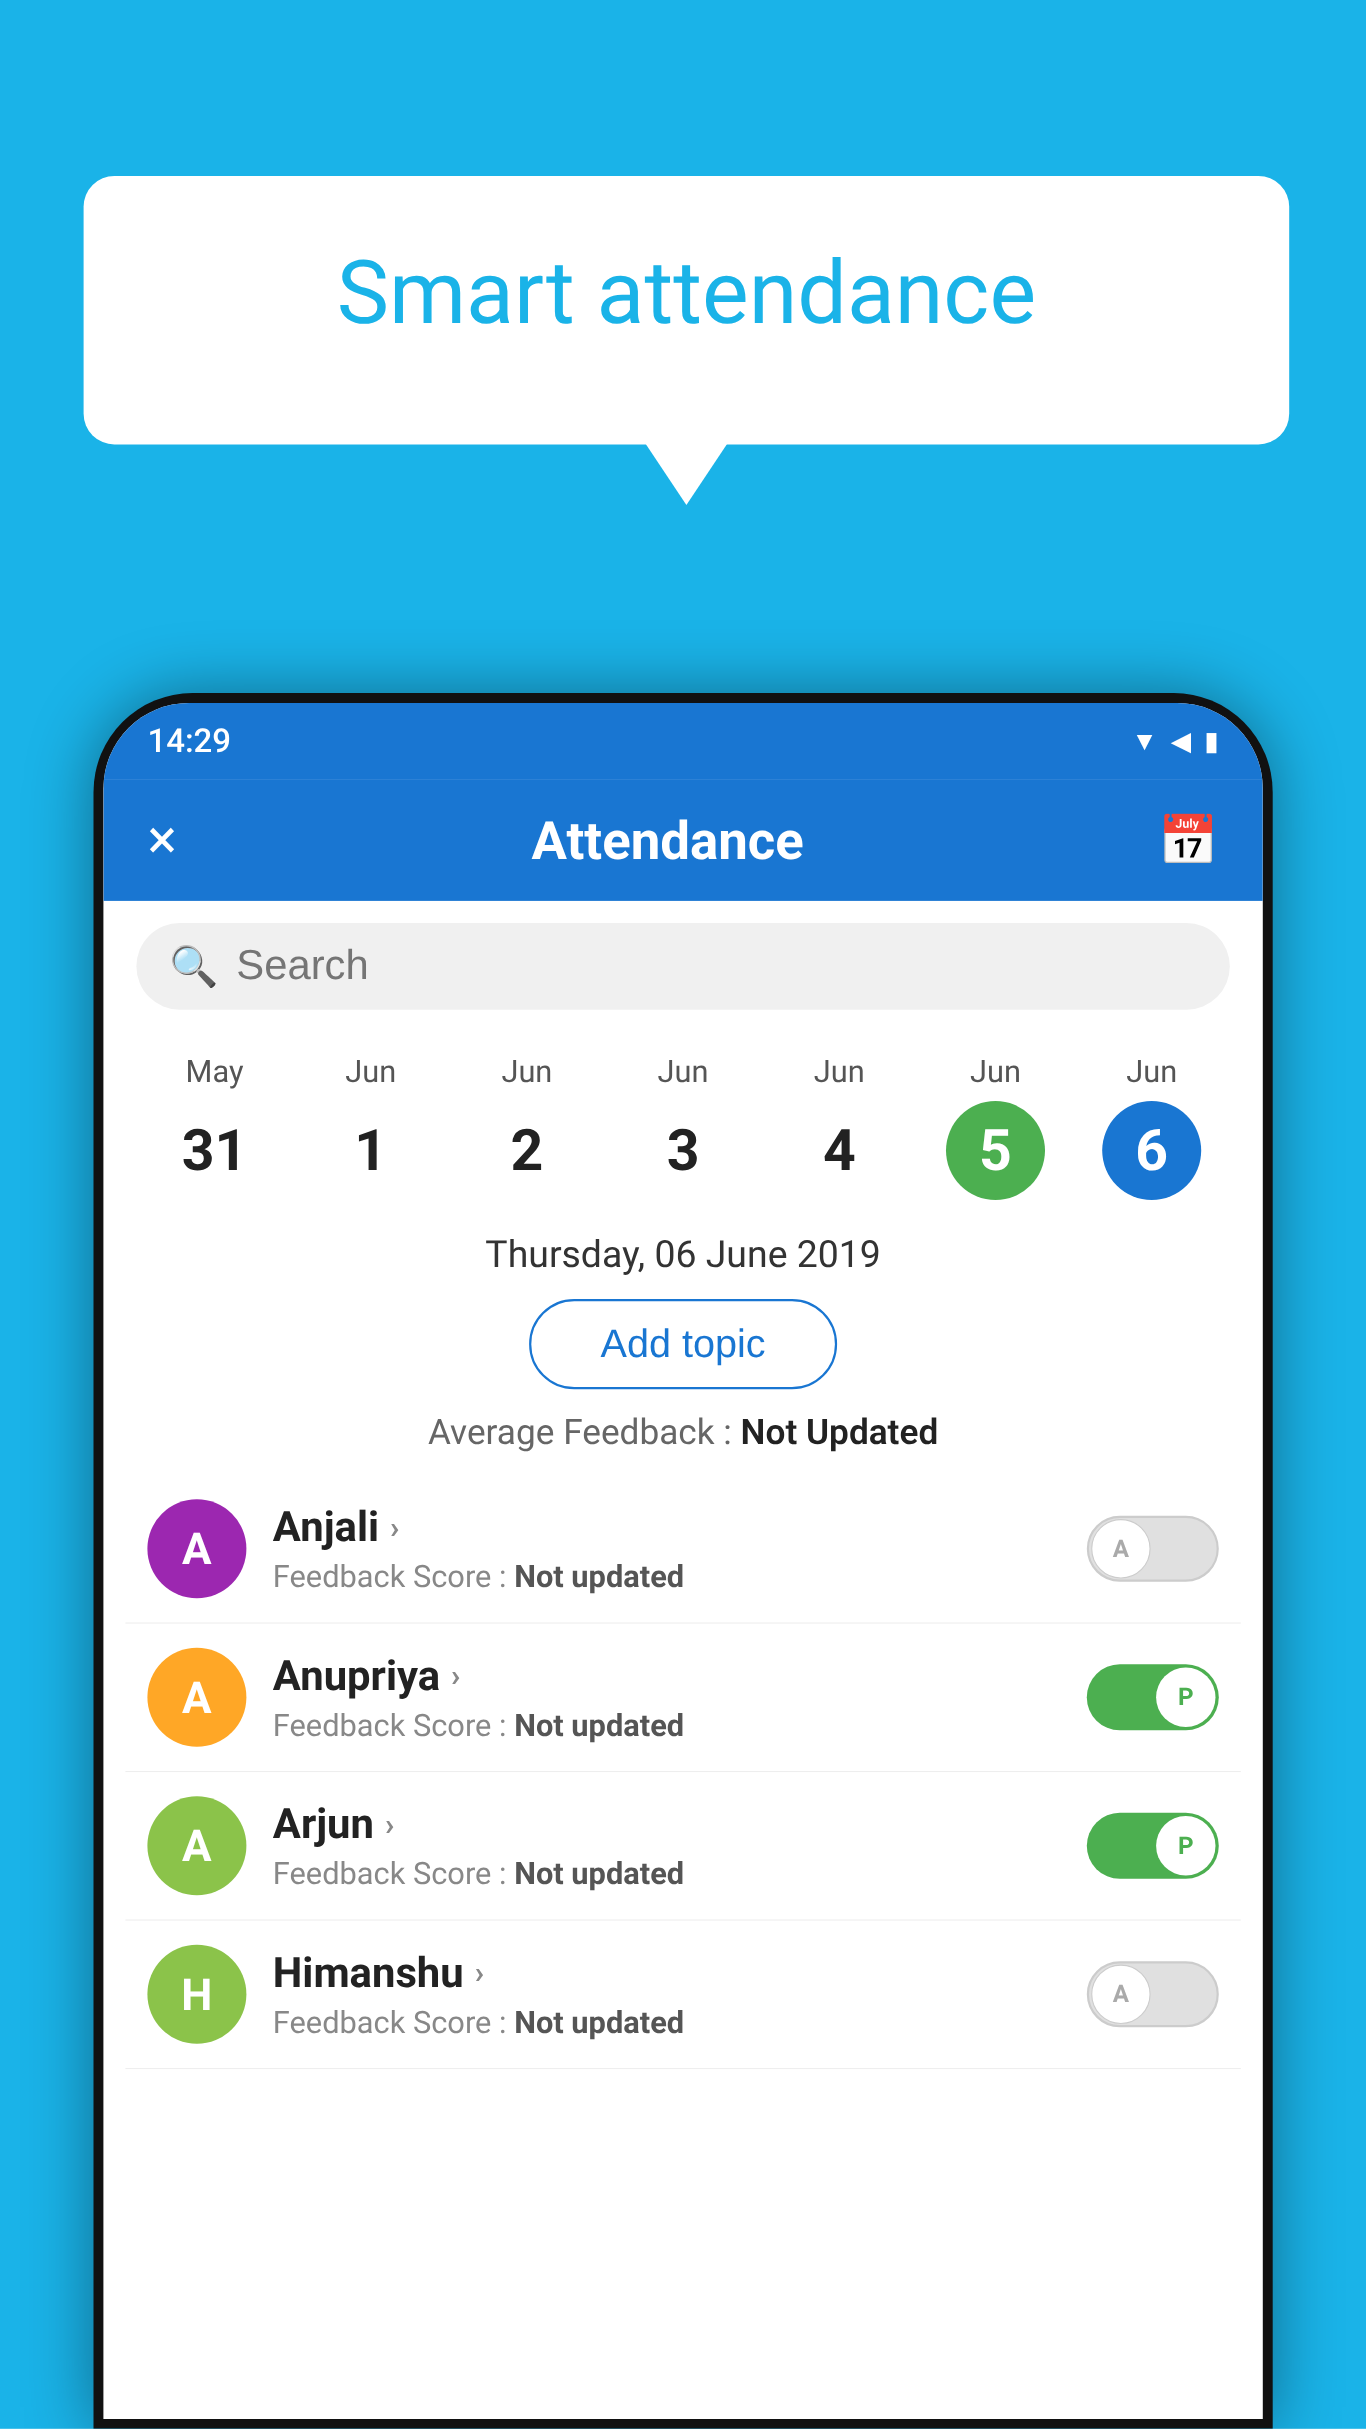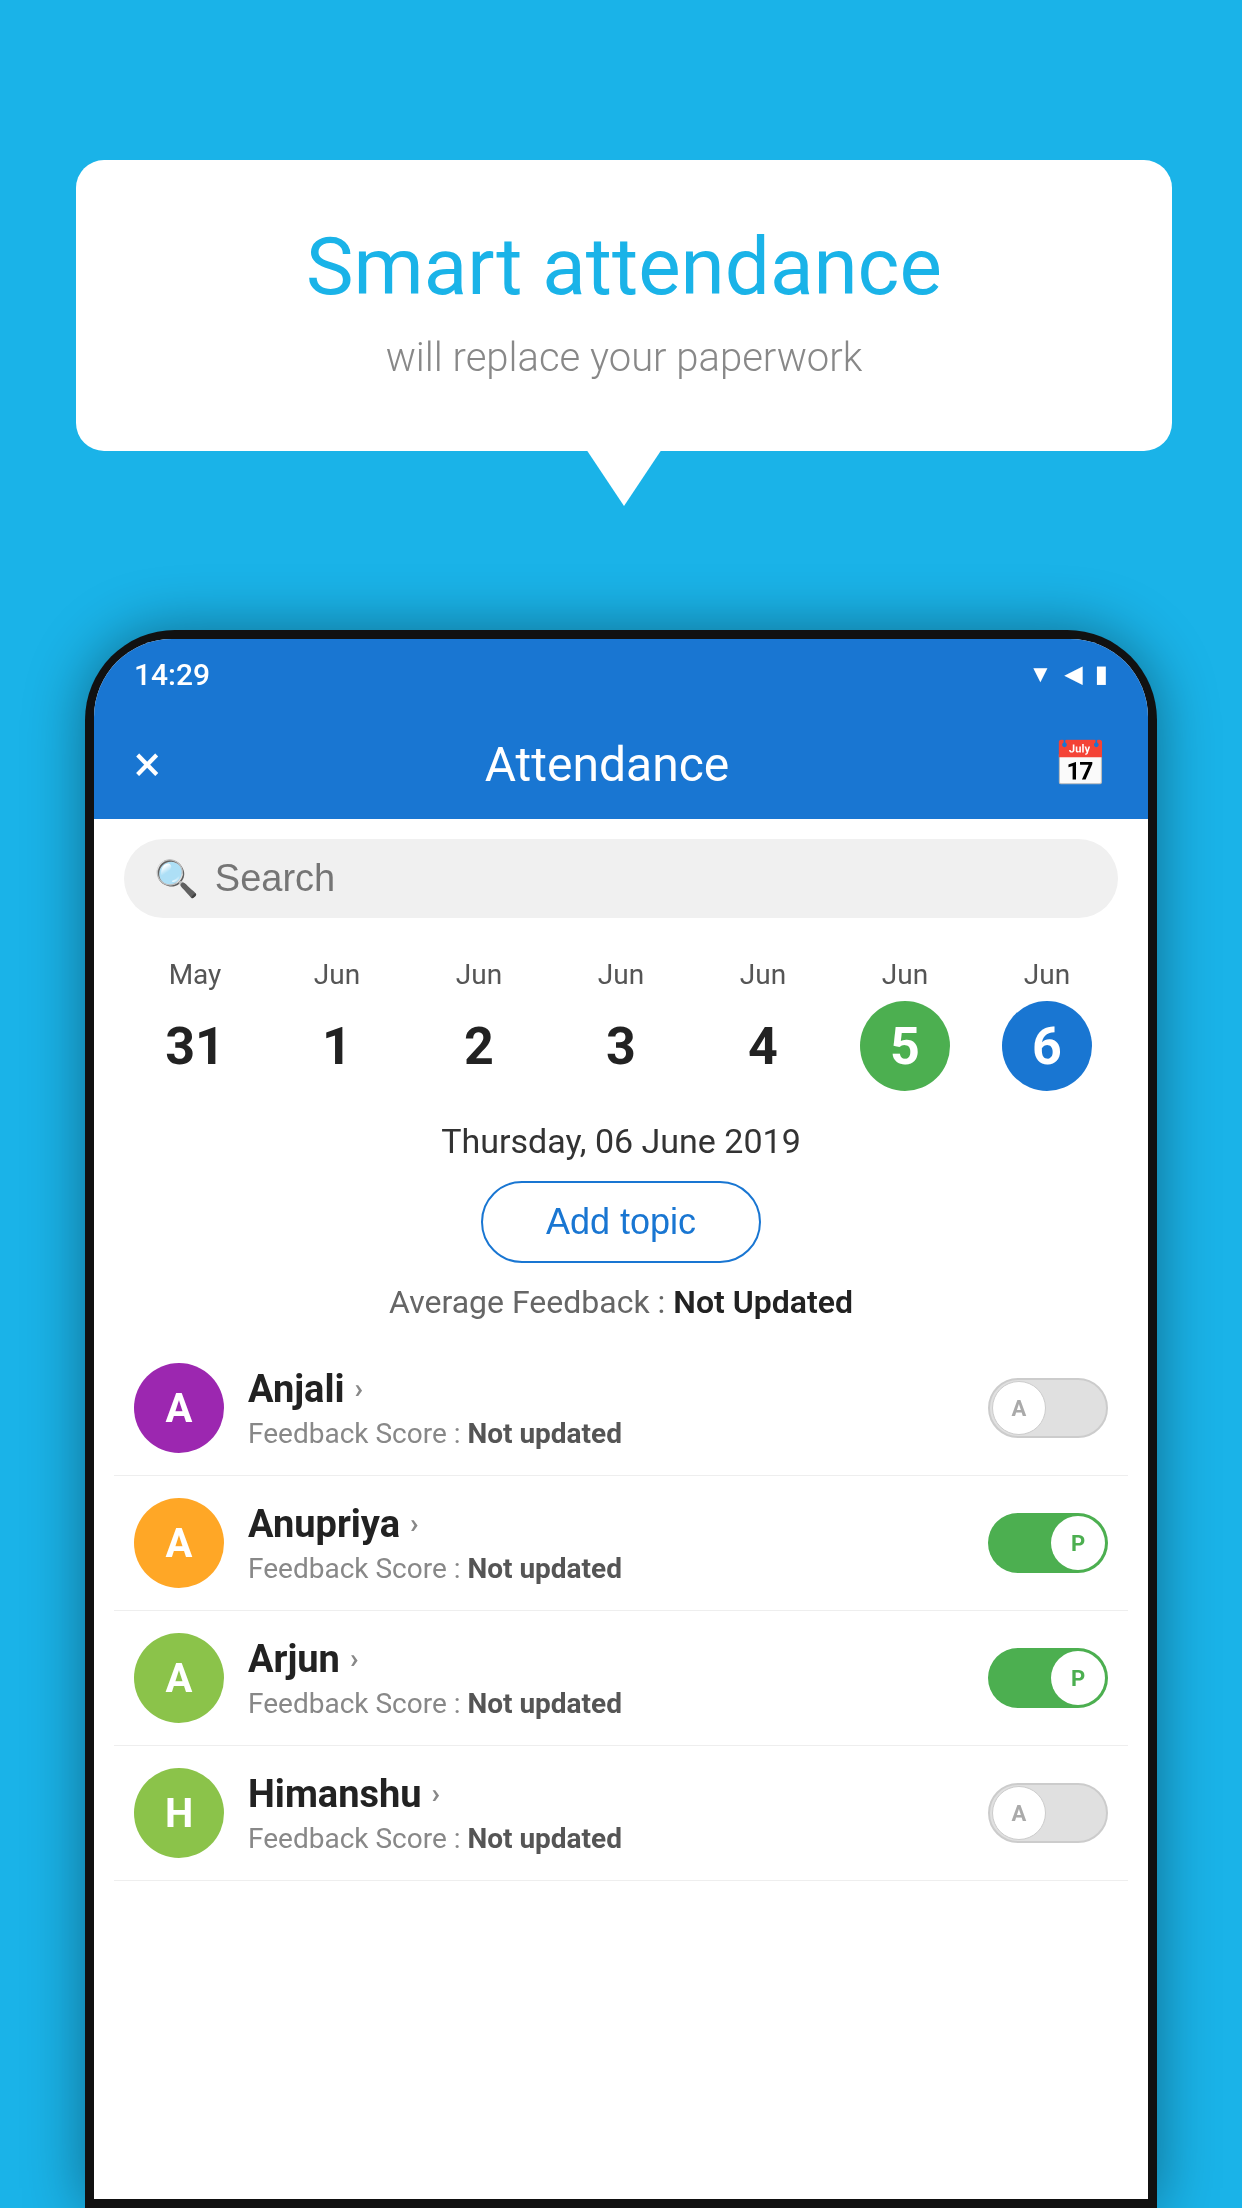--- a/index.html
+++ b/index.html
@@ -109,21 +109,21 @@
 
     .toolbar-close {
       color: white;
       font-size: 50px;
       cursor: pointer;
     }
 
     .toolbar-title {
       color: white;
       font-size: 48px;
-      font-weight: 400;
+      font-weight: 700;
       flex: 1;
       text-align: center;
     }
 
     .toolbar-calendar {
       color: white;
       font-size: 44px;
     }
 
     
@@ -350,21 +350,20 @@
       font-size: 22px;
       color: #4caf50;
       font-weight: 700;
     }
   </style>
 </head>
 <body>
 
 <div class="speech-bubble">
   <div class="bubble-title">Smart attendance</div>
-  <div class="bubble-subtitle">will replace your paperwork</div>
 </div>
 
 <div class="phone-frame">
   <div class="phone-inner">
 
     <div class="status-bar">
       <span class="status-time">14:29</span>
       <div class="status-icons">
         <span>▼</span>
         <span>◀</span>

